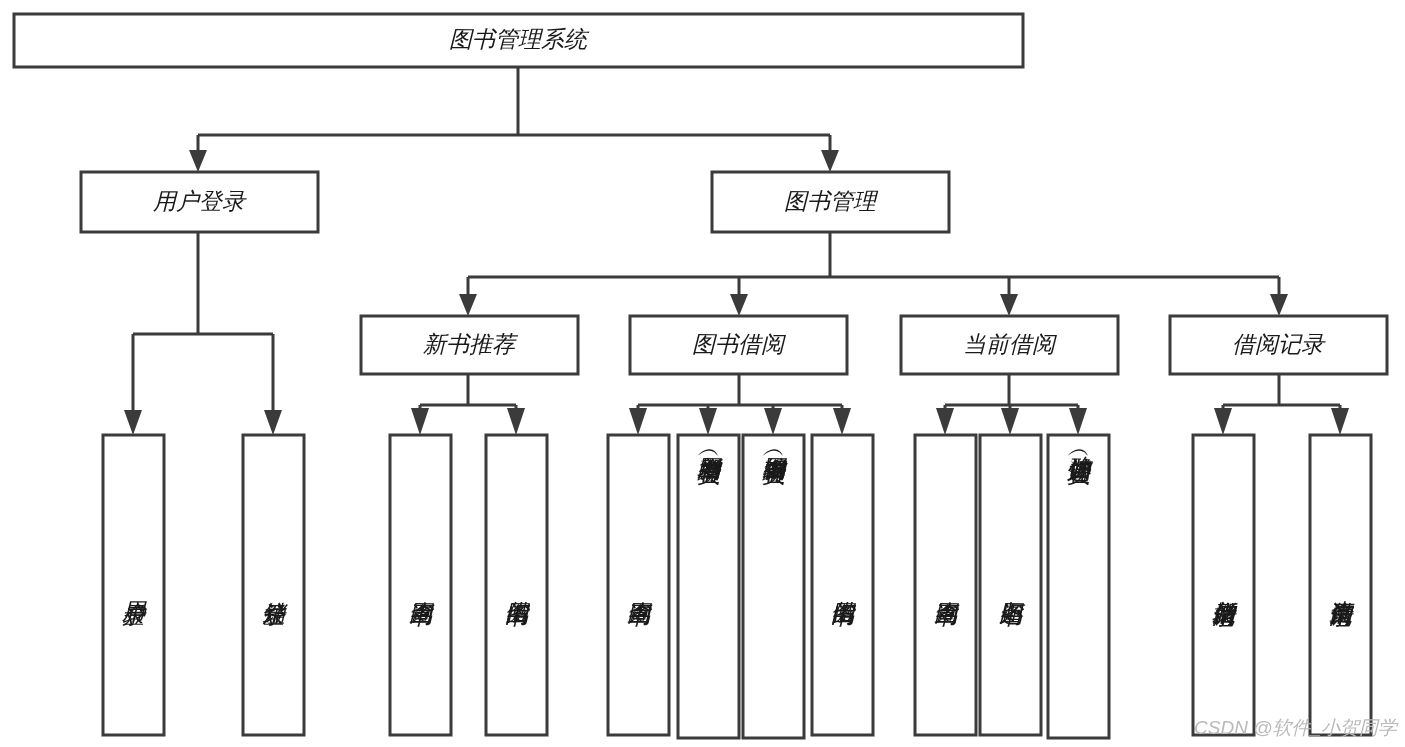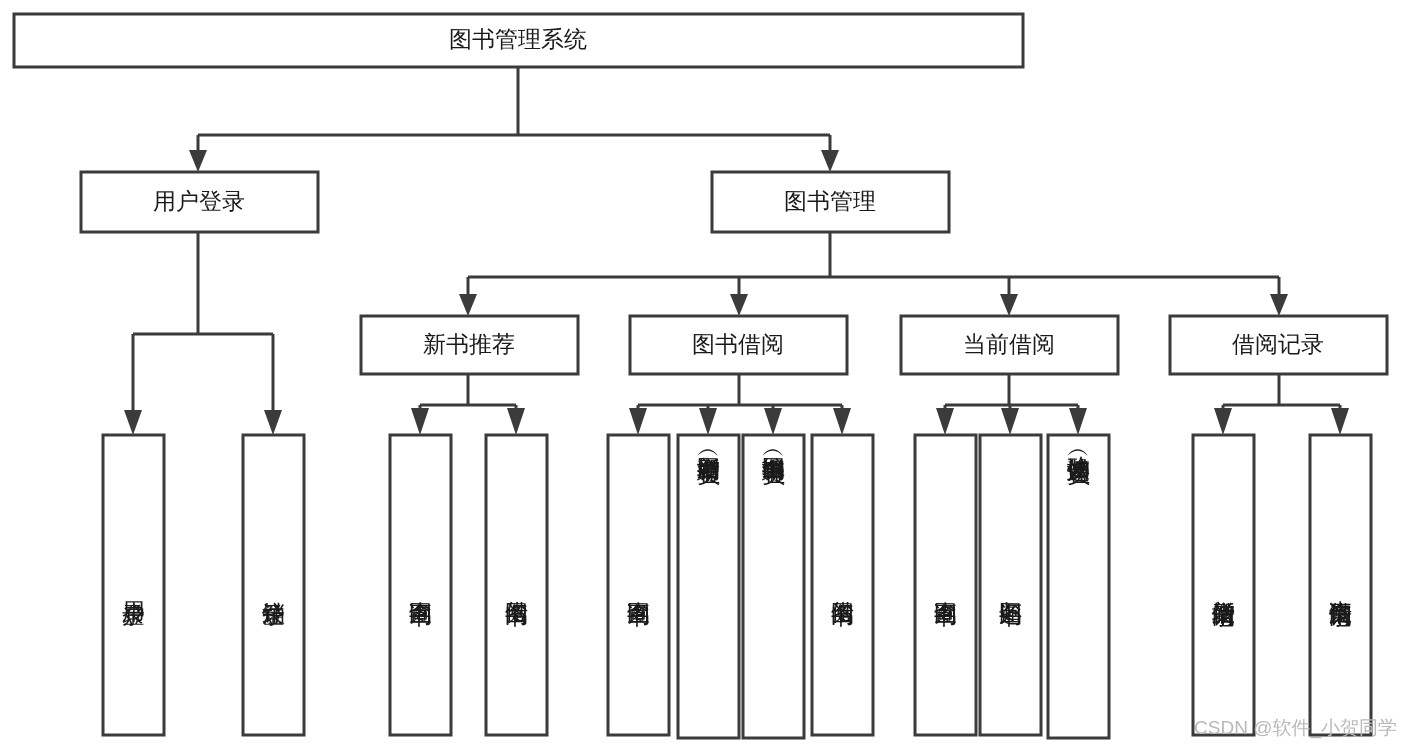--- a/index.html
+++ b/index.html
@@ -10,20 +10,21 @@
   body {
     width: 1405px;
     height: 747px;
     font-family: "Liberation Sans", "DejaVu Sans", sans-serif;
     overflow: hidden;
   }
   #diagram-root {
     position: relative;
     width: 1405px;
     height: 747px;
+    font-style: italic;
   }
   svg.flow {
     position: absolute;
     left: 0;
     top: 0;
     width: 1405px;
     height: 747px;
   }
   .node-rect {
     fill: #ffffff;

